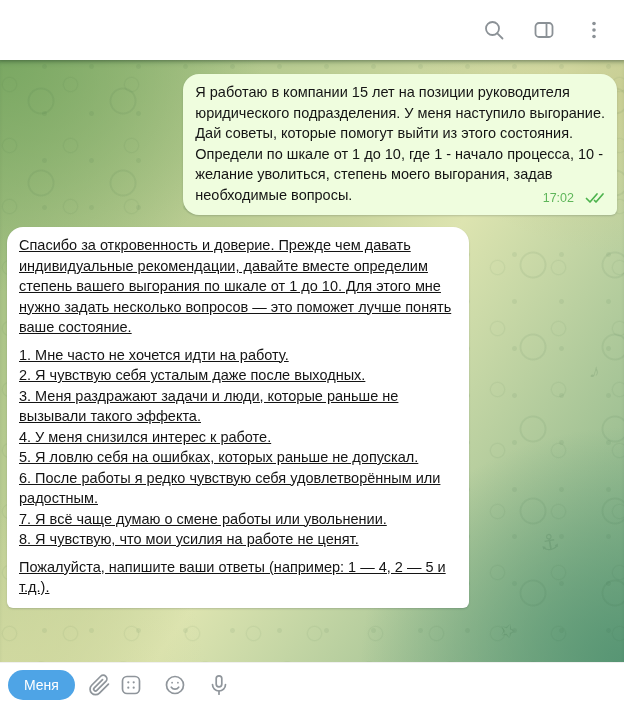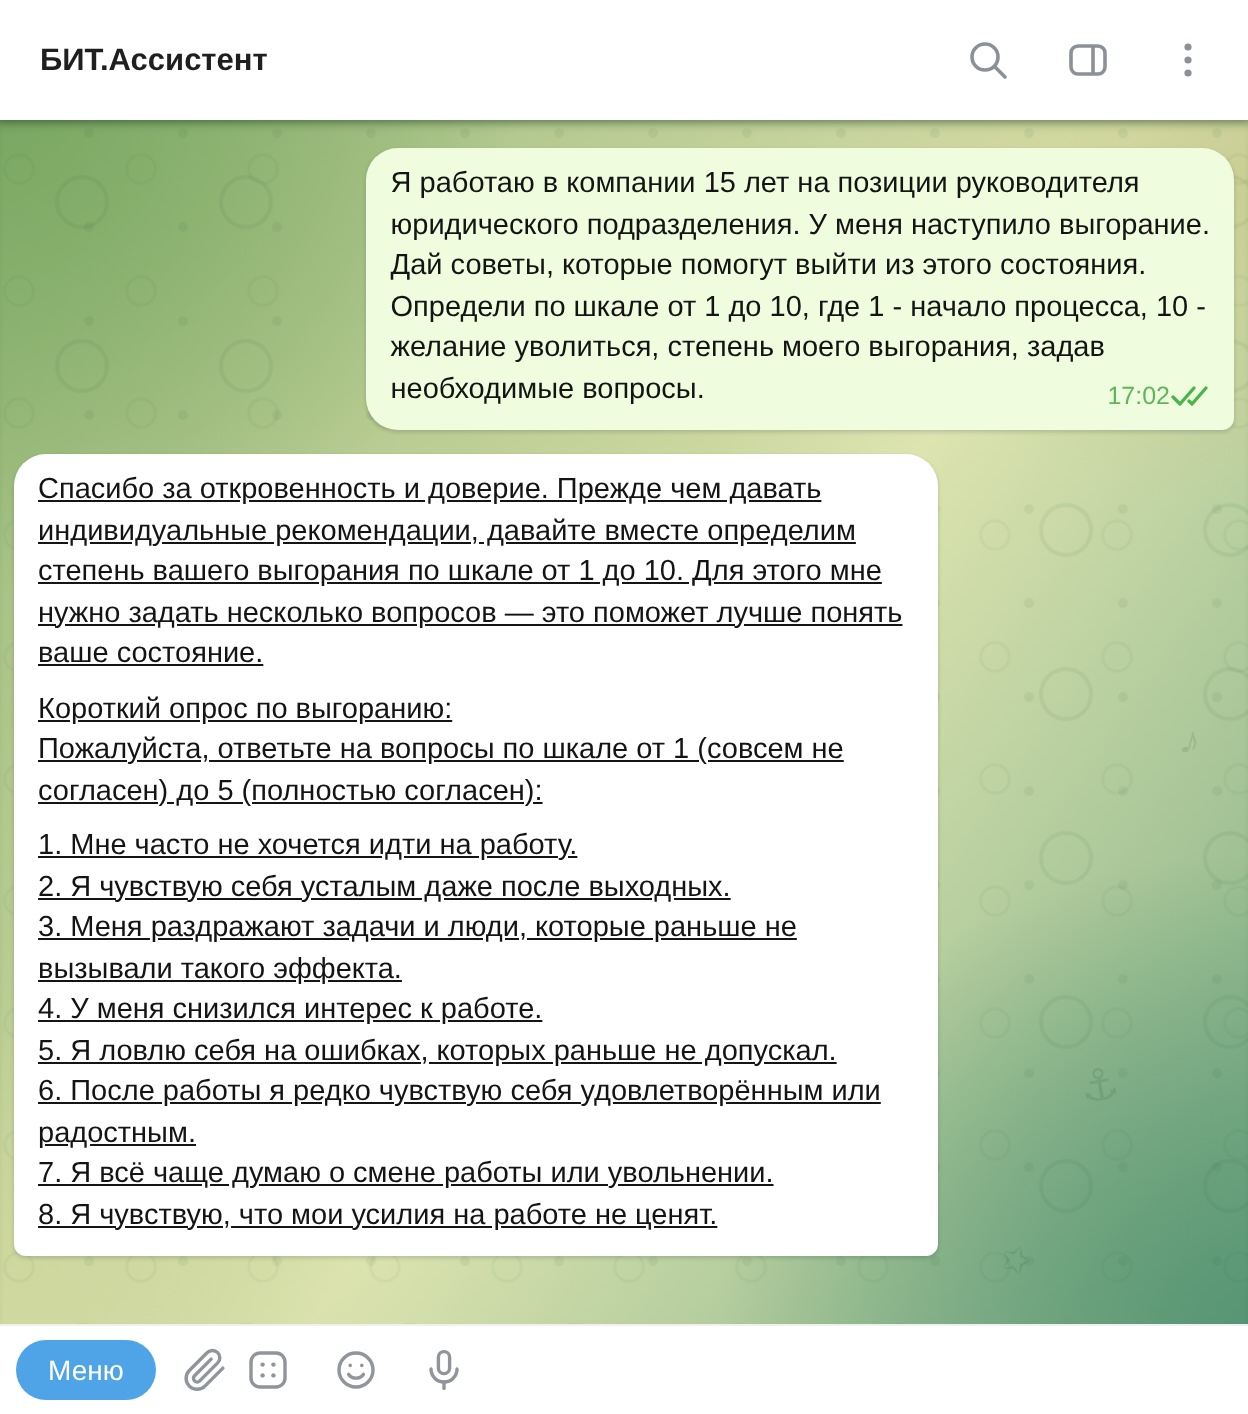--- a/index.html
+++ b/index.html
@@ -81,21 +81,21 @@
     border-radius: 16px 16px 6px 6px;
     padding: 8px 12px 10px 12px;
     width: 462px;
     text-decoration: underline;
   }
   .msg-text, .para { white-space: pre-line; }
   .para + .para { margin-top: 7px; }
 
   .msg-meta {
     position: absolute; right: 12px; bottom: 7px;
-    display: flex; align-items: center; gap: 0;
+    display: flex; align-items: center; gap: 11px;
   }
   .msg-time { font-size: 12.5px; color: #5fb65a; }
   .checks svg { display: block; }
 
   
   .composer {
     position: absolute; left: 0; right: 0; bottom: 0;
     height: 45px;
     background: #ffffff;
     display: flex; align-items: center;
@@ -124,21 +124,20 @@
   .msg-input::placeholder { color: #a9aeb4; }
   .right-icons { display: flex; align-items: center; gap: 20px; margin-left: 8px; }
 </style>
 </head>
 <body>
 
 <div class="window">
 
   <div class="header">
     <div class="header-info">
-      <div class="header-title">БИТ.Ассистент</div>
     </div>
     <div class="header-actions">
       <span class="hicon">
         <svg width="24" height="24" viewBox="0 0 24 24" fill="none" stroke="#8b9196" stroke-width="1.8" stroke-linecap="round">
           <circle cx="10.5" cy="10.5" r="6.5"></circle>
             <line x1="15.3" y1="15.3" x2="20.5" y2="20.5"></line>
         </svg>
       </span>
       <span class="hicon">
         <svg width="24" height="24" viewBox="0 0 24 24" fill="none" stroke="#8b9196" stroke-width="1.8">
@@ -183,40 +182,39 @@
           </span>
         </div>
       </div>
 
       <div class="bubble bubble-in">
         <div class="para">Спасибо за откровенность и доверие. Прежде чем давать
 индивидуальные рекомендации, давайте вместе определим
 степень вашего выгорания по шкале от 1 до 10. Для этого мне
 нужно задать несколько вопросов — это поможет лучше понять
 ваше состояние.</div>
-        <div class="para">Короткий опрос по выгоранию:
-Пожалуйста, ответьте на вопросы по шкале от 1 (совсем не
-согласен) до 5 (полностью согласен):</div>
         <div class="para">1. Мне часто не хочется идти на работу.
 2. Я чувствую себя усталым даже после выходных.
 3. Меня раздражают задачи и люди, которые раньше не
 вызывали такого эффекта.
 4. У меня снизился интерес к работе.
 5. Я ловлю себя на ошибках, которых раньше не допускал.
 6. После работы я редко чувствую себя удовлетворённым или
 радостным.
 7. Я всё чаще думаю о смене работы или увольнении.
 8. Я чувствую, что мои усилия на работе не ценят.</div>
+        <div class="para">Пожалуйста, напишите ваши ответы (например: 1 — 4, 2 — 5 и
+т.д.).</div>
       </div>
 
     </div>
   </div>
 
   <div class="composer">
-    <button class="menu-btn">Меню</button>
+    <button class="menu-btn">Меня</button>
     <span class="cicon attach">
       <svg width="24" height="24" viewBox="0 0 24 24" fill="none" stroke="#8f959b" stroke-width="1.7" stroke-linecap="round" stroke-linejoin="round">
         <path d="M21.44 11.05l-8.99 8.99a5.5 5.5 0 0 1-7.78-7.78l8.99-8.99a3.67 3.67 0 0 1 5.19 5.19l-9 8.99a1.83 1.83 0 0 1-2.59-2.59l8.31-8.3"></path>
       </svg>
     </span>
     <div class="right-icons">
       <span class="cicon">
         <svg width="24" height="24" viewBox="0 0 24 24" fill="none" stroke="#8f959b" stroke-width="1.7">
           <rect x="3.5" y="3.5" width="17" height="17" rx="4.5"></rect>
           <circle cx="9.3" cy="9.3" r="1.1" fill="#8f959b" stroke="none"></circle>

